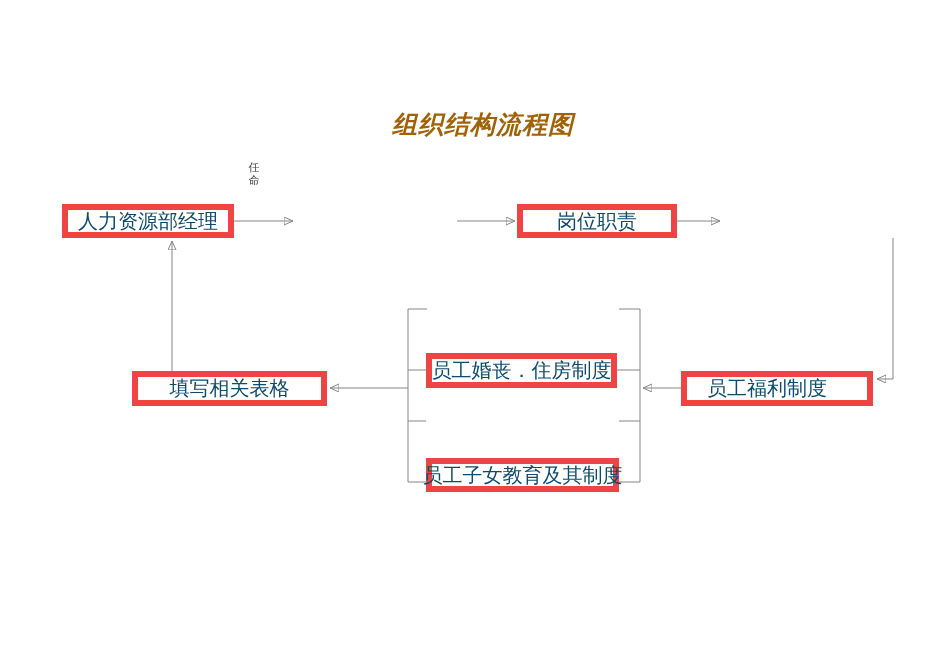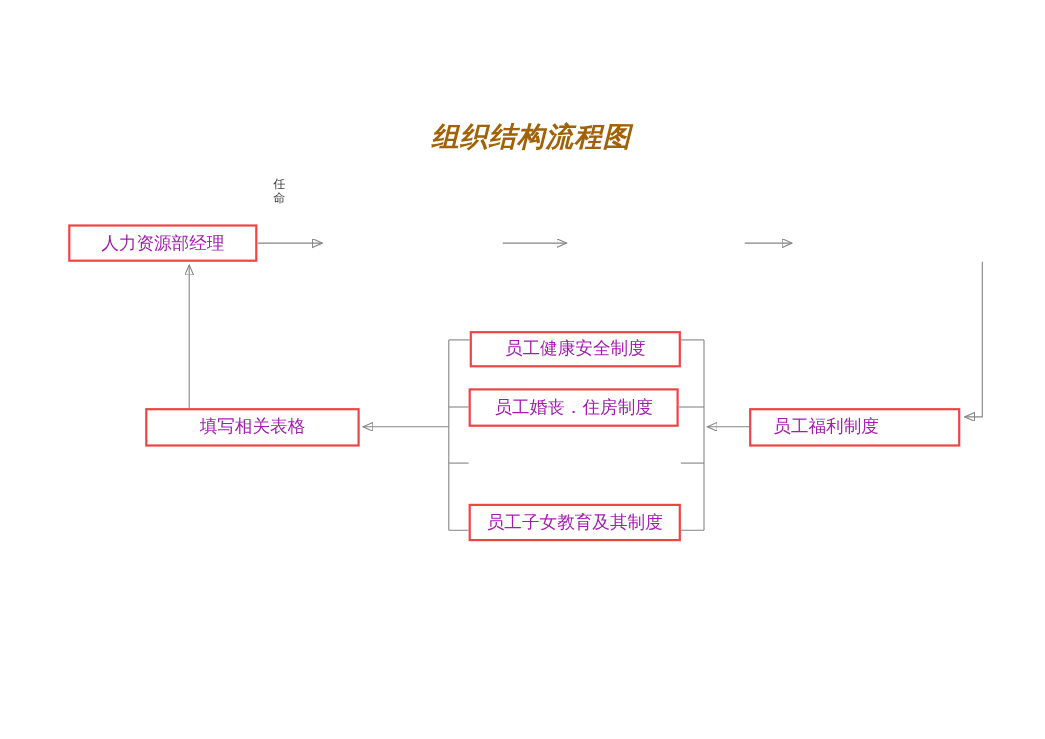--- a/index.html
+++ b/index.html
@@ -19,27 +19,27 @@
     text-align: center;
     font-size: 25px;
     font-weight: bold;
     letter-spacing: 1px;
     color: #a16207;
     font-style: italic;
   }
   .node {
     position: absolute;
     box-sizing: border-box;
-    border: 2px solid #ef4444;
+    border: 6px solid #ef4444;
     background: #ffffff;
     display: flex;
     align-items: center;
     justify-content: center;
-    font-size: 16px;
-    color: #a21caf;
+    font-size: 20px;
+    color: #0c4a6e;
     white-space: nowrap;
   }
   
   .n-hr       { left: 62px;  top: 204px; width: 172px; height: 34px; }
   .n-admin    { left: 295px; top: 204px; width: 162px; height: 34px; }
   .n-duties   { left: 517px; top: 204px; width: 160px; height: 34px; }
   .n-rules    { left: 722px; top: 204px; width: 190px; height: 34px; }
   
   .n-welfare  { left: 681px; top: 371px; width: 192px; height: 35px;
                 justify-content: flex-start; padding-left: 20px; }
@@ -109,19 +109,19 @@
     <path d="M426,370 L408,370"></path>
     <path d="M426,421 L408,421"></path>
     <path d="M426,482 L408,482"></path>
 
     <path d="M408,388 L330,388" marker-end="url(#ah)"></path>
 
     <path d="M172,371 L172,241" marker-end="url(#ah)"></path>
   </svg>
 
   <div class="node n-hr">人力资源部经理</div>
+  <div class="node n-duties">岗位职责</div>
   <div class="node n-welfare">员工福利制度</div>
   <div class="node n-forms">填写相关表格</div>
-  <div class="node n-health">员工健康安全制度</div>
   <div class="node n-marriage">员工婚丧．住房制度</div>
   <div class="node n-children">员工子女教育及其制度</div>
 
 </div>
 
 </body></html>

